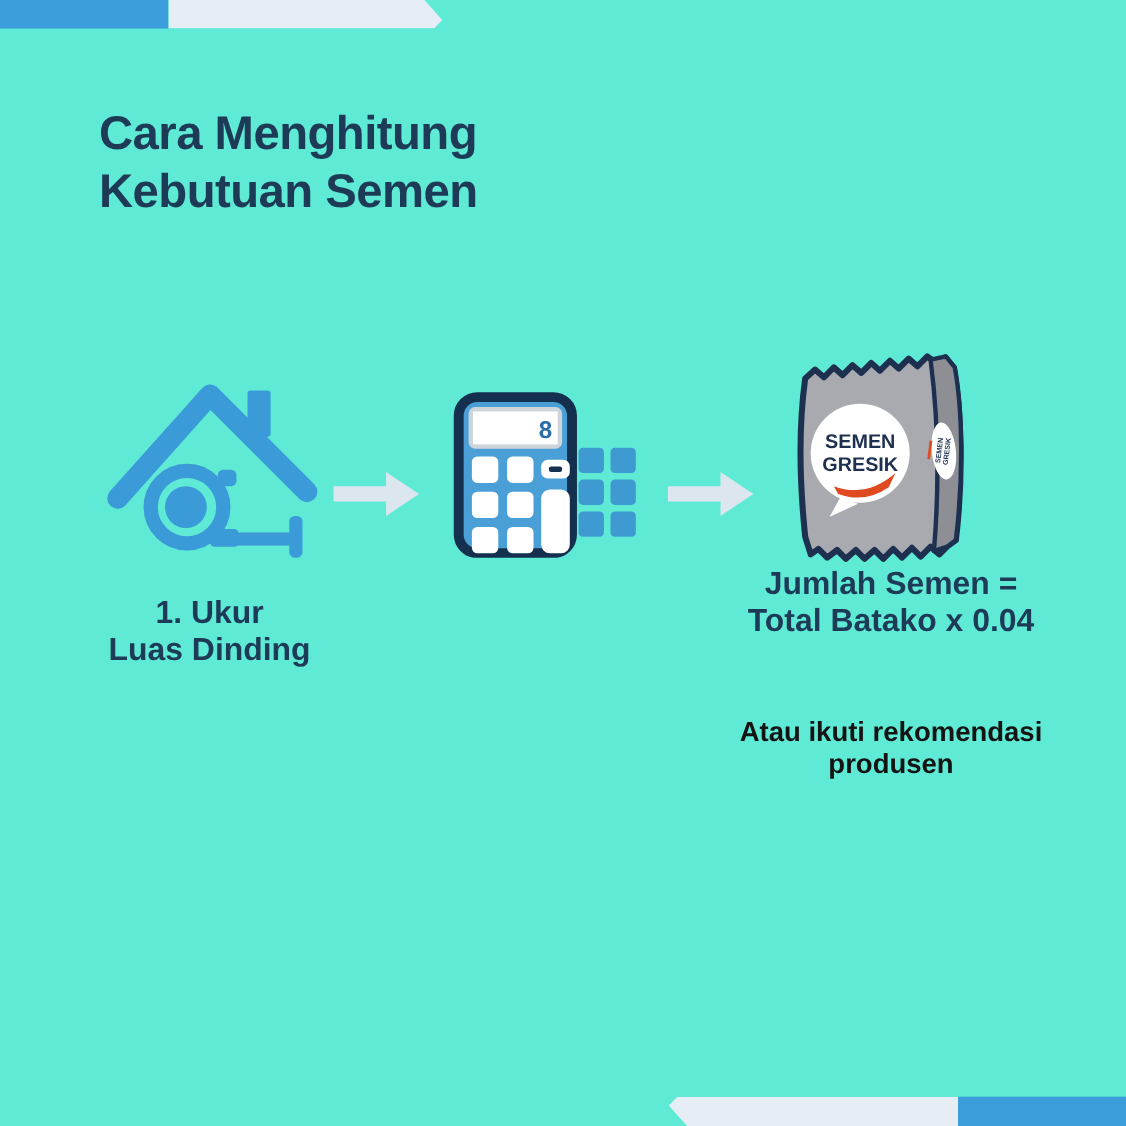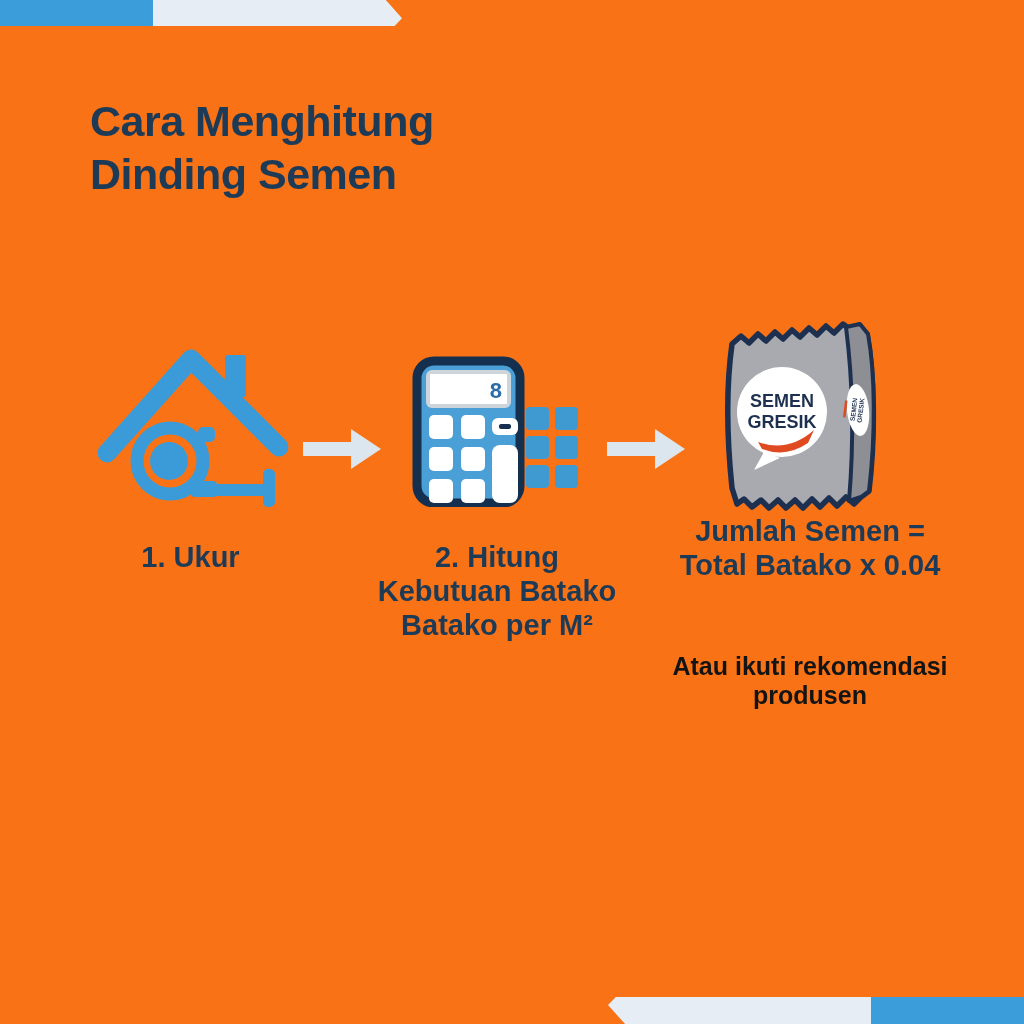--- a/index.html
+++ b/index.html
@@ -1,17 +1,17 @@
 <!DOCTYPE html>
 <html><head>
 <meta charset="utf-8">
 <style>
   html,body { margin:0; padding:0; background:#ffffff; }
   .canvas {
-    position:relative; width:1024px; height:1024px; background:#f97316;
+    position:relative; width:1024px; height:1024px; background:#5eead4;
     overflow:hidden; font-family:"Liberation Sans", sans-serif; margin:0 auto;
   }
   
   .bar { position:absolute; }
   .bar-top-blue    { left:0; top:0; width:153px; height:26px; background:#3b9dd9; }
   .bar-top-light   { left:153px; top:0; width:249px; height:26px; background:#e6edf4;
                      clip-path:polygon(0 0, 93.5% 0, 100% 70%, 97% 100%, 0 100%); }
   .bar-bot-light   { left:608px; top:997px; width:263px; height:27px; background:#e6edf4;
                      clip-path:polygon(3% 0, 100% 0, 100% 100%, 6.5% 100%, 0 30%); }
   .bar-bot-blue    { left:871px; top:997px; width:153px; height:27px; background:#3b9dd9; }
@@ -51,21 +51,21 @@
 
 <div class="canvas">
 
   <div class="bar bar-top-blue"></div>
   <div class="bar bar-top-light"></div>
   <div class="bar bar-bot-light"></div>
   <div class="bar bar-bot-blue"></div>
 
   <div class="title">
     <div>Cara Menghitung</div>
-    <div>Dinding Semen</div>
+    <div>Kebutuan Semen</div>
   </div>
 
   <div class="icon icon-house">
     <svg width="200" height="170" viewBox="0 0 200 170">
       <rect x="130" y="10" width="21" height="42" rx="3" fill="#3b9bd8"></rect>
       <path d="M 12 108 L 96 14 L 184 102" fill="none" stroke="#3b9bd8" stroke-width="19" stroke-linecap="round" stroke-linejoin="round"></path>
       <rect x="103" y="82" width="17" height="15" rx="5" fill="#3b9bd8"></rect>
       <circle cx="75" cy="116" r="33" fill="none" stroke="#3b9bd8" stroke-width="13"></circle>
       <circle cx="74" cy="116" r="19" fill="#3b9bd8"></circle>
       <rect x="96" y="136" width="26" height="16" rx="4" fill="#3b9bd8"></rect>
@@ -131,27 +131,23 @@
       <g transform="rotate(-83 146 100)">
         <rect x="137" y="86" width="17" height="2.5" fill="#df4a20"></rect>
         <text x="146" y="98" text-anchor="middle" font-size="6.5" font-weight="bold" fill="#1d3050">SEMEN</text>
         <text x="146" y="105" text-anchor="middle" font-size="6.5" font-weight="bold" fill="#1d3050">GRESIK</text>
       </g>
     </svg>
   </div>
 
   <div class="step-label step-label-1">
     <div>1. Ukur</div>
+    <div>Luas Dinding</div>
   </div>
 
-  <div class="step-label step-label-2">
-    <div>2. Hitung</div>
-    <div>Kebutuan Batako</div>
-    <div>Batako per M²</div>
-  </div>
 
   <div class="step-label step-label-3">
     <div>Jumlah Semen =</div>
     <div>Total Batako x 0.04</div>
   </div>
 
   <div class="note">Atau ikuti rekomendasi produsen</div>
 
 </div>
 

